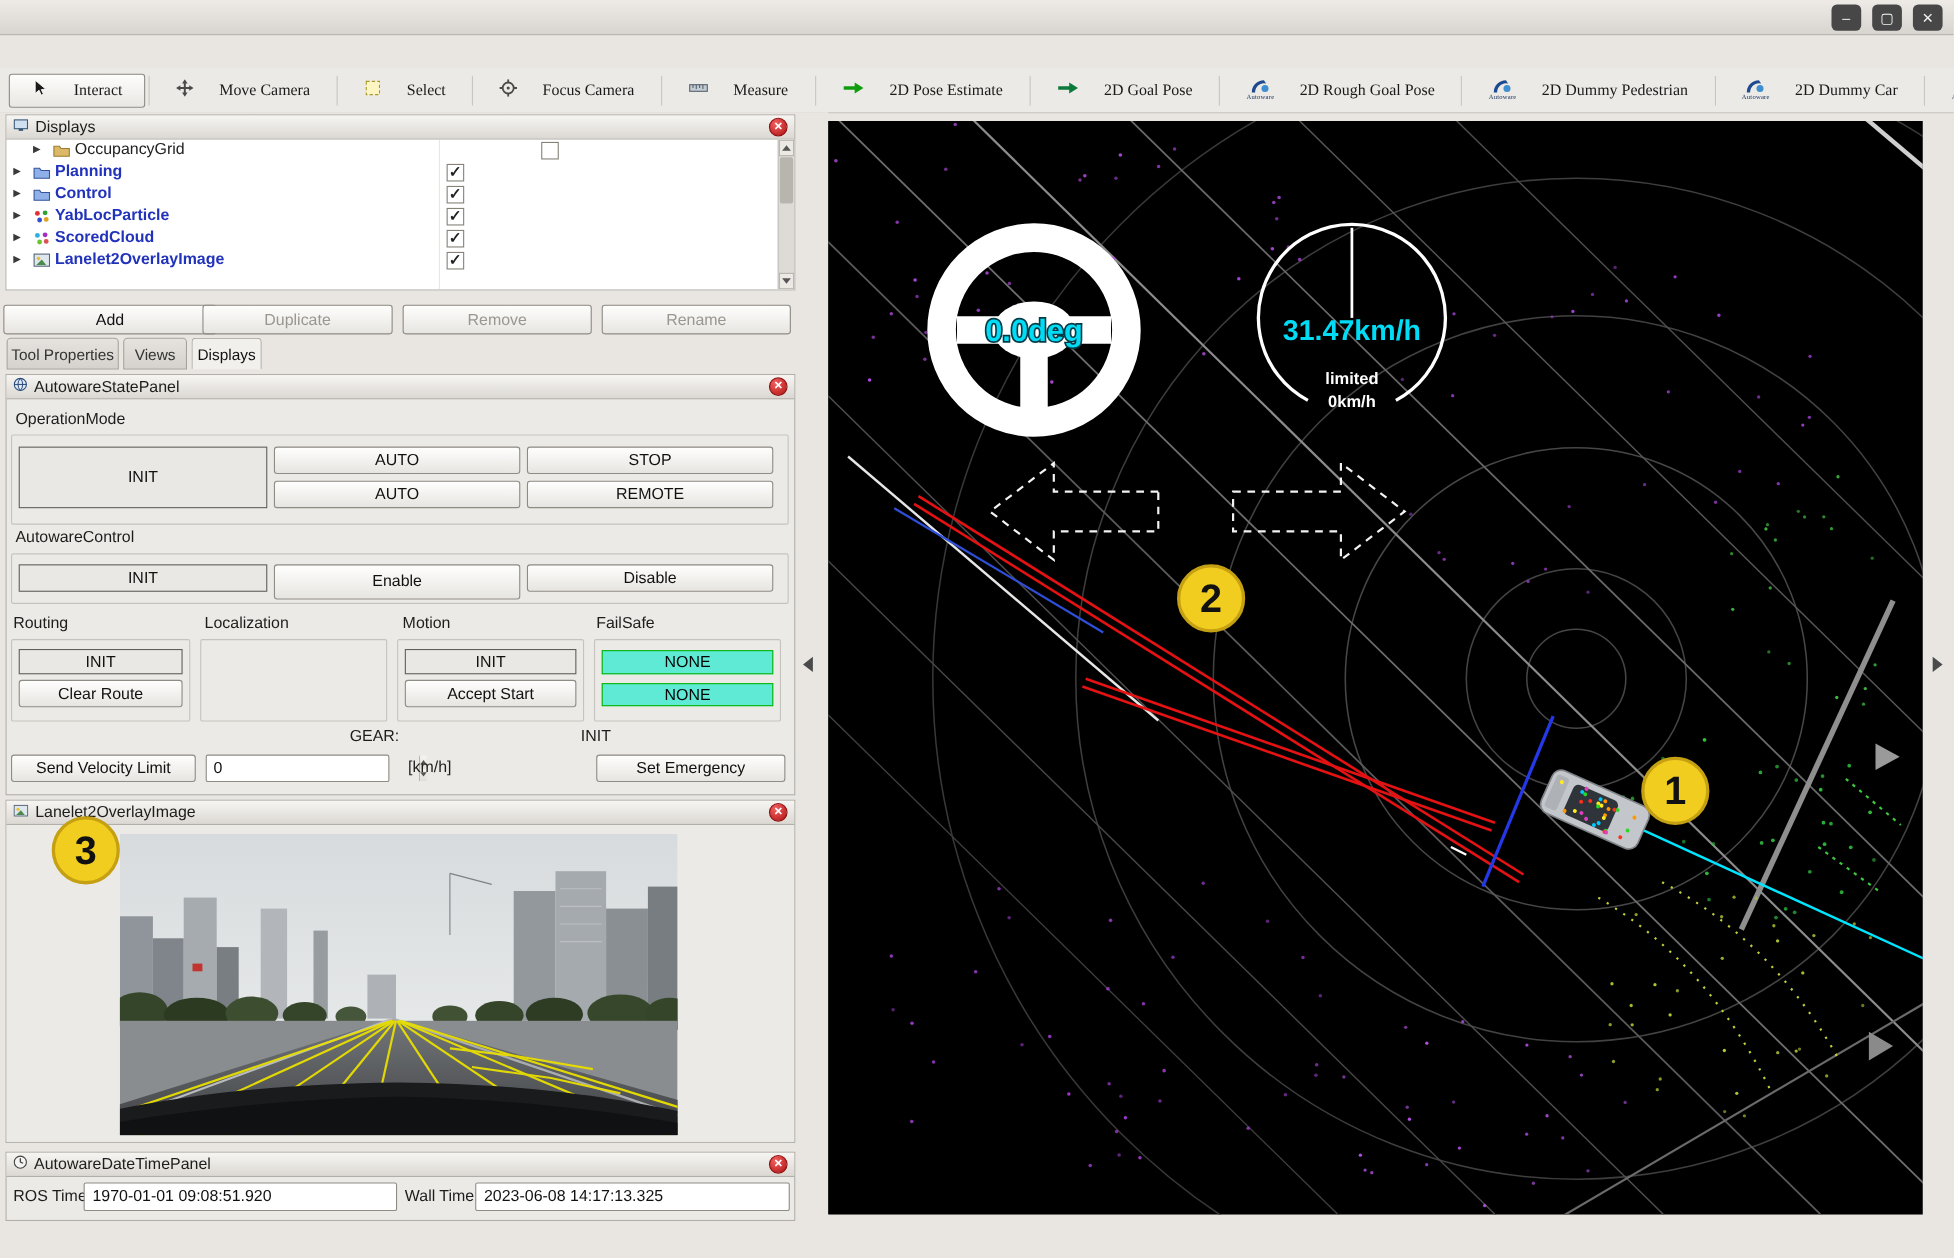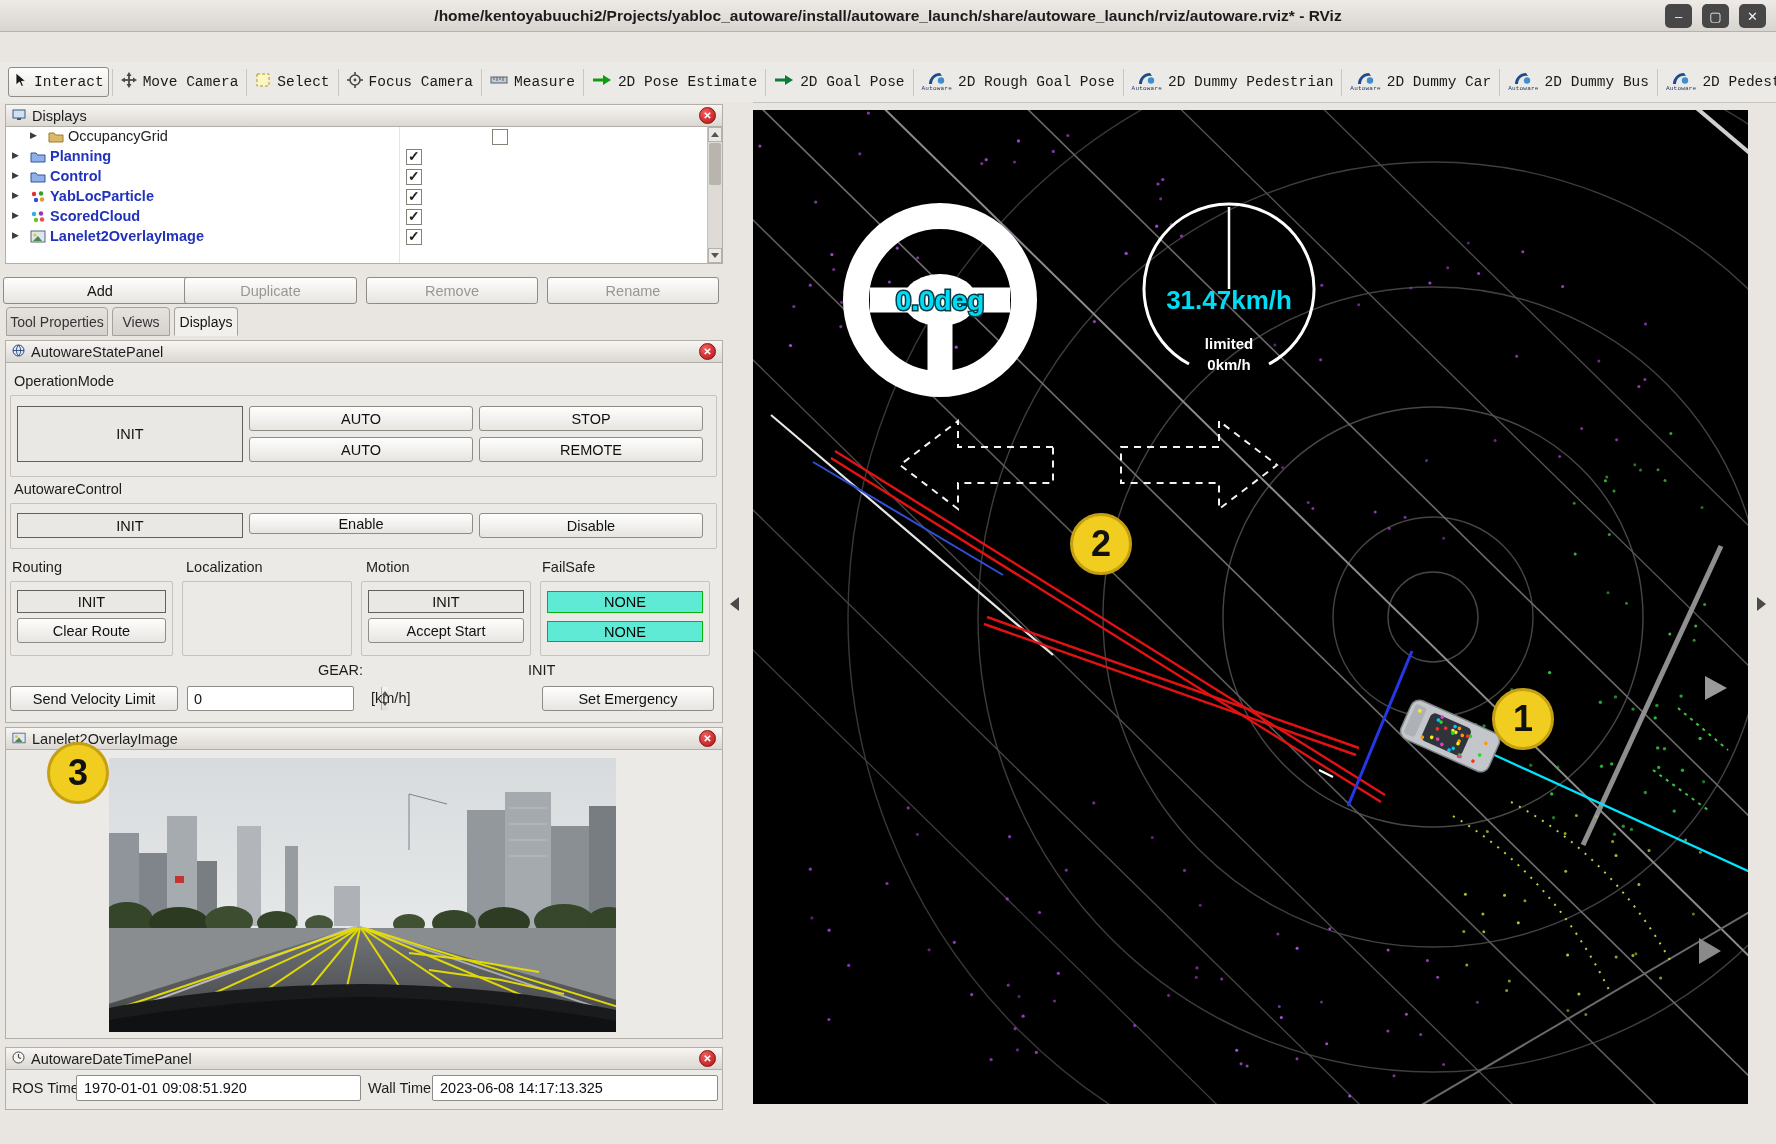--- a/index.html
+++ b/index.html
@@ -17,22 +17,22 @@
     display:flex;align-items:center;justify-content:center;font-size:13px;line-height:1}
 
   
   .menubar{position:absolute;left:0;top:32px;width:100%;height:30px;background:#eceae6;
     display:flex;align-items:center;padding-left:6px;border-bottom:1px solid #d4d1cc}
   .menu-item{font-size:15px;color:#1a1a1a;padding:4px 11px}
 
   
   .toolbar{position:absolute;left:0;top:62px;width:100%;height:41px;background:#eceae6;
     border-bottom:1px solid #c7c4bf;display:flex;align-items:center;padding:0 8px}
-  .tool{display:flex;align-items:center;gap:6px;background:none;border:1px solid transparent;
-    font-family:Liberation Mono, monospace;font-size:14.5px;color:#1a1a1a;padding:4px 4px;white-space:nowrap}
+  .tool{display:flex;align-items:center;gap:23px;background:none;border:1px solid transparent;
+    font-family:Liberation Serif, serif;font-size:14.5px;color:#1a1a1a;padding:4px 20px;white-space:nowrap}
   .tool.active{background:linear-gradient(#fdfdfc,#e9e7e3);border:1px solid #8f8c85;border-radius:3px}
   .tool-sep{width:1px;height:27px;background:#c9c6c1;margin:0 3px;flex:none}
   .aw-icon{display:flex;flex-direction:column;align-items:center;line-height:1}
   .aw-cap{font-size:6px;color:#16335e;margin-top:1px;letter-spacing:.2px}
 
   
   .panel{position:absolute;background:#eceae6;border:1px solid #b2afa9}
   .panel-title{height:22px;background:linear-gradient(#f7f5f2,#dbd8d3);border-bottom:1px solid #b2afa9;
     display:flex;align-items:center;padding:0 6px;gap:6px;font-size:14.5px;color:#1d1d1d}
   .close-btn{margin-left:auto;width:17px;height:17px;border-radius:50%;
@@ -110,21 +110,20 @@
     display:flex;align-items:center;justify-content:center;z-index:50}
 
   .ov-body{position:absolute;left:0;top:22px;right:0;bottom:0;background:#eceae6}
 </style>
 </head>
 <body>
 
 <div class="window">
 
   <div class="titlebar">
-    <div class="title-text">/home/kentoyabuuchi2/Projects/yabloc_autoware/install/autoware_launch/share/autoware_launch/rviz/autoware.rviz* - RViz</div>
     <div class="win-btns">
       <div class="win-btn">–</div>
       <div class="win-btn">▢</div>
       <div class="win-btn">✕</div>
     </div>
   </div>
 
 
   <div class="toolbar">
     <button class="tool active">
@@ -367,21 +366,21 @@
         <div class="groupbox" style="left:4px;top:32px;width:707px;height:82px"></div>
         <div class="state-box" style="left:11px;top:43px;width:226px;height:56px">INIT</div>
         <button class="qbtn" style="left:243px;top:43px;width:224px;height:25px">AUTO</button>
         <button class="qbtn" style="left:473px;top:43px;width:224px;height:25px">STOP</button>
         <button class="qbtn" style="left:243px;top:74px;width:224px;height:25px">AUTO</button>
         <button class="qbtn" style="left:473px;top:74px;width:224px;height:25px">REMOTE</button>
 
         <span class="group-label" style="left:8px;top:118px">AutowareControl</span>
         <div class="groupbox" style="left:4px;top:140px;width:707px;height:46px"></div>
         <div class="state-box" style="left:11px;top:150px;width:226px;height:25px">INIT</div>
-        <button class="qbtn" style="left:243px;top:150px;width:224px;height:21px">Enable</button>
+        <button class="qbtn" style="left:243px;top:150px;width:224px;height:32px">Enable</button>
         <button class="qbtn" style="left:473px;top:150px;width:224px;height:25px">Disable</button>
 
         <span class="group-label" style="left:6px;top:196px">Routing</span>
         <span class="group-label" style="left:180px;top:196px">Localization</span>
         <span class="group-label" style="left:360px;top:196px">Motion</span>
         <span class="group-label" style="left:536px;top:196px">FailSafe</span>
 
         <div class="groupbox" style="left:4px;top:218px;width:163px;height:75px"></div>
         <div class="groupbox" style="left:176px;top:218px;width:170px;height:75px"></div>
         <div class="groupbox" style="left:355px;top:218px;width:170px;height:75px"></div>

